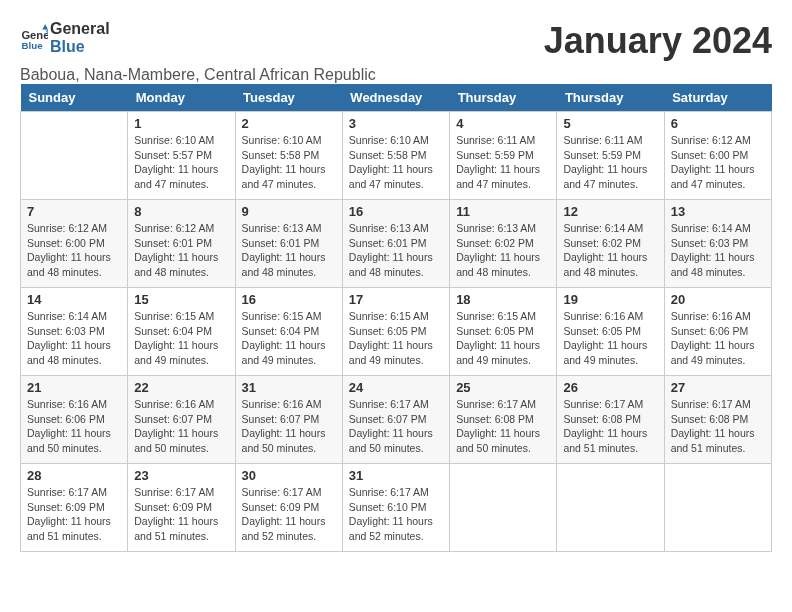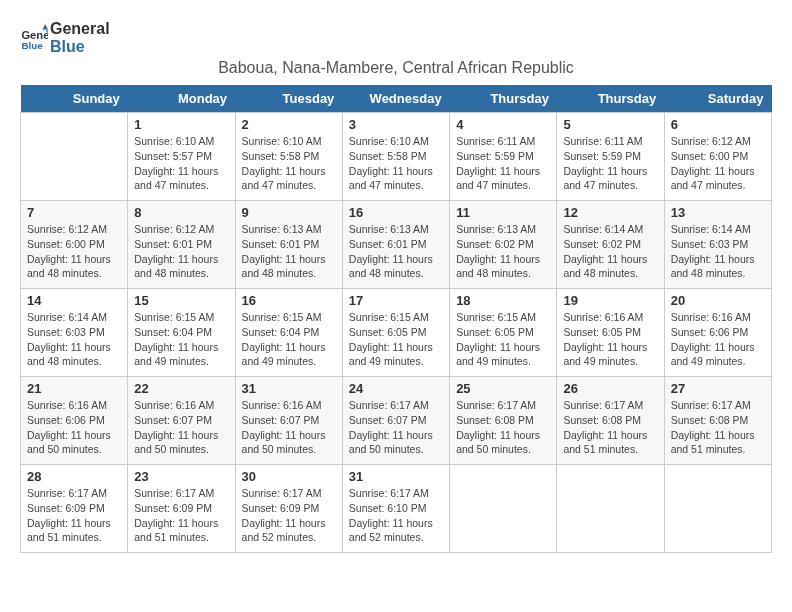--- a/index.html
+++ b/index.html
@@ -29,32 +29,30 @@
       text-align: right;
     }
     .month-title {
       font-size: 36px;
       font-weight: bold;
       color: #333;
     }
     .location-title {
       font-size: 16px;
       color: #555;
-      text-align: center;
-      margin-bottom: 8px;
     }
     table {
       width: 100%;
       border-collapse: collapse;
       font-size: 11px;
     }
     thead tr th {
       background-color: #2e6da4;
       color: #fff;
-      text-align: right;
+      text-align: left;
       padding: 6px 8px;
       font-size: 13px;
       margin-top: 20px;
     }
     tbody tr td {
       border: 1px solid #ccc;
       vertical-align: top;
       padding: 4px 6px;
       width: 14.28%;
       min-height: 80px;
@@ -91,20 +89,23 @@
       <text x="2" y="22" font-size="16" font-weight="bold" fill="#333">General</text>
       <text x="2" y="36" font-size="14" font-weight="bold" fill="#2e6da4">Blue</text>
       <polygon points="32,8 40,8 36,0" fill="#2e6da4"></polygon>
       <polygon points="36,8 40,16 40,8" fill="#5ba3d9"></polygon>
     </svg>
     <div>
       <div style="font-size:16px;font-weight:bold;color:#333;line-height:1.1;">General</div>
       <div style="font-size:16px;font-weight:bold;color:#2e6da4;line-height:1.1;">Blue</div>
     </div>
   </div>
+  <div class="title-area">
+    <div class="month-title">January 2024</div>
+  </div>
 </div>
 <div class="location-title">Baboua, Nana-Mambere, Central African Republic</div>
 
 <table>
   <thead>
     <tr id="header-row">
         <th>Sunday</th>
         <th>Monday</th>
         <th>Tuesday</th>
         <th>Wednesday</th>

